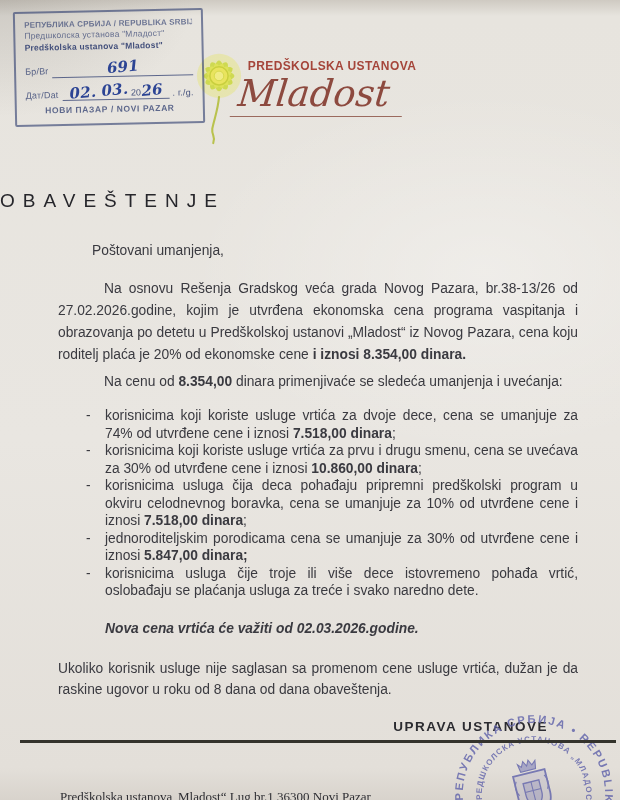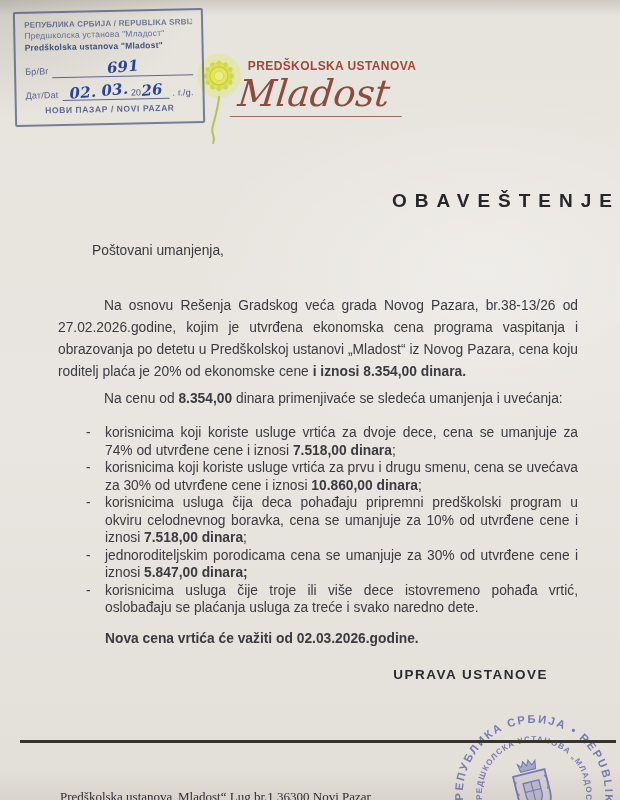--- a/index.html
+++ b/index.html
@@ -35,31 +35,31 @@
   .logo{display:flex;justify-content:center;align-items:flex-start;padding-top:50px;margin-left:-14px;}
   .flower{width:58px;height:96px;flex:0 0 auto;margin-right:0;}
   .logo-text{padding-top:9px;}
   .logo-org{color:#a5453a;font-weight:bold;font-size:12px;letter-spacing:.4px;}
   .logo-script{
     font-family:"DejaVu Serif",serif;font-style:italic;color:#8d4a3f;
     font-size:37px;line-height:1.1;margin-top:1px;margin-left:-16px;
     padding:0 14px 1px 6px;border-bottom:1.5px solid #9b6a5e;display:inline-block;transform:skewX(-6deg);
   }
   
-  .doc-title{text-align:right;font-weight:bold;font-size:19px;letter-spacing:8px;margin-top:44px;color:#26262b;}
+  .doc-title{text-align:left;font-weight:normal;font-size:19px;letter-spacing:8px;margin-top:44px;color:#26262b;}
   .body-text{padding:0 42px 0 58px;font-size:13.8px;}
   .salutation{margin-top:29px;padding-left:34px;line-height:20px;}
   .para{text-align:justify;line-height:22px;}
-  .intro{margin-top:34px;text-indent:46px;}
+  .intro{margin-top:17px;text-indent:46px;}
   .price-line{margin-top:5px;text-indent:46px;line-height:22px;}
   .bullets{margin-top:14px;}
   .bullet{position:relative;padding-left:47px;text-align:justify;line-height:17.5px;margin-top:0;}
   .bullet .marker{position:absolute;left:28px;top:0;}
   .b{font-weight:bold;}
-  .notice{margin-top:13px;padding-left:47px;font-weight:bold;line-height:18px;}
+  .notice{margin-top:20px;padding-left:47px;font-weight:bold;line-height:18px;font-style:italic;}
   .closing{margin-top:20px;line-height:21px;}
   .signature{margin-top:19px;text-align:right;padding-right:30px;font-weight:bold;letter-spacing:1.5px;font-size:13.5px;color:#2b2b30;}
   
   .footer-rule{position:absolute;left:20px;right:4px;top:740px;height:3px;background:#34332c;z-index:3;}
   .footer-text{
     position:absolute;left:60px;top:788px;z-index:3;
     font-family:"Liberation Serif",serif;font-size:13px;line-height:17px;color:#2e2e33;
   }
   
   .round-stamp{position:absolute;left:444px;top:704px;width:180px;height:180px;z-index:2;opacity:.88;transform:rotate(-14deg);}
@@ -138,20 +138,21 @@
       <div class="bullet">
         <span class="marker">-</span><span>jednoroditeljskim porodicama cena se umanjuje za 30% od utvrđene cene i iznosi </span><span class="b">5.847,00 dinara;</span><span></span>
       </div>
       <div class="bullet">
         <span class="marker">-</span><span>korisnicima usluga čije troje ili više dece istovremeno pohađa vrtić, oslobađaju se plaćanja usluga za treće i svako naredno dete.</span><span class="b"></span><span></span>
       </div>
     </div>
 
     <div class="notice">Nova cena vrtića će važiti od 02.03.2026.godine.</div>
 
+    <div class="para closing">Ukoliko korisnik usluge nije saglasan sa promenom cene usluge vrtića, dužan je da raskine ugovor u roku od 8 dana od dana obaveštenja.</div>
 
     <div class="signature">UPRAVA  USTANOVE</div>
   </div>
 
   <div class="footer-rule"></div>
   <div class="footer-text">
     <div>Predškolska ustanova„Mladost“,Lug br.1,36300 Novi Pazar</div>
     <div>Mat.broj 07191375; PIB101785946; Tel: 020/312-763</div>
   </div>
 

